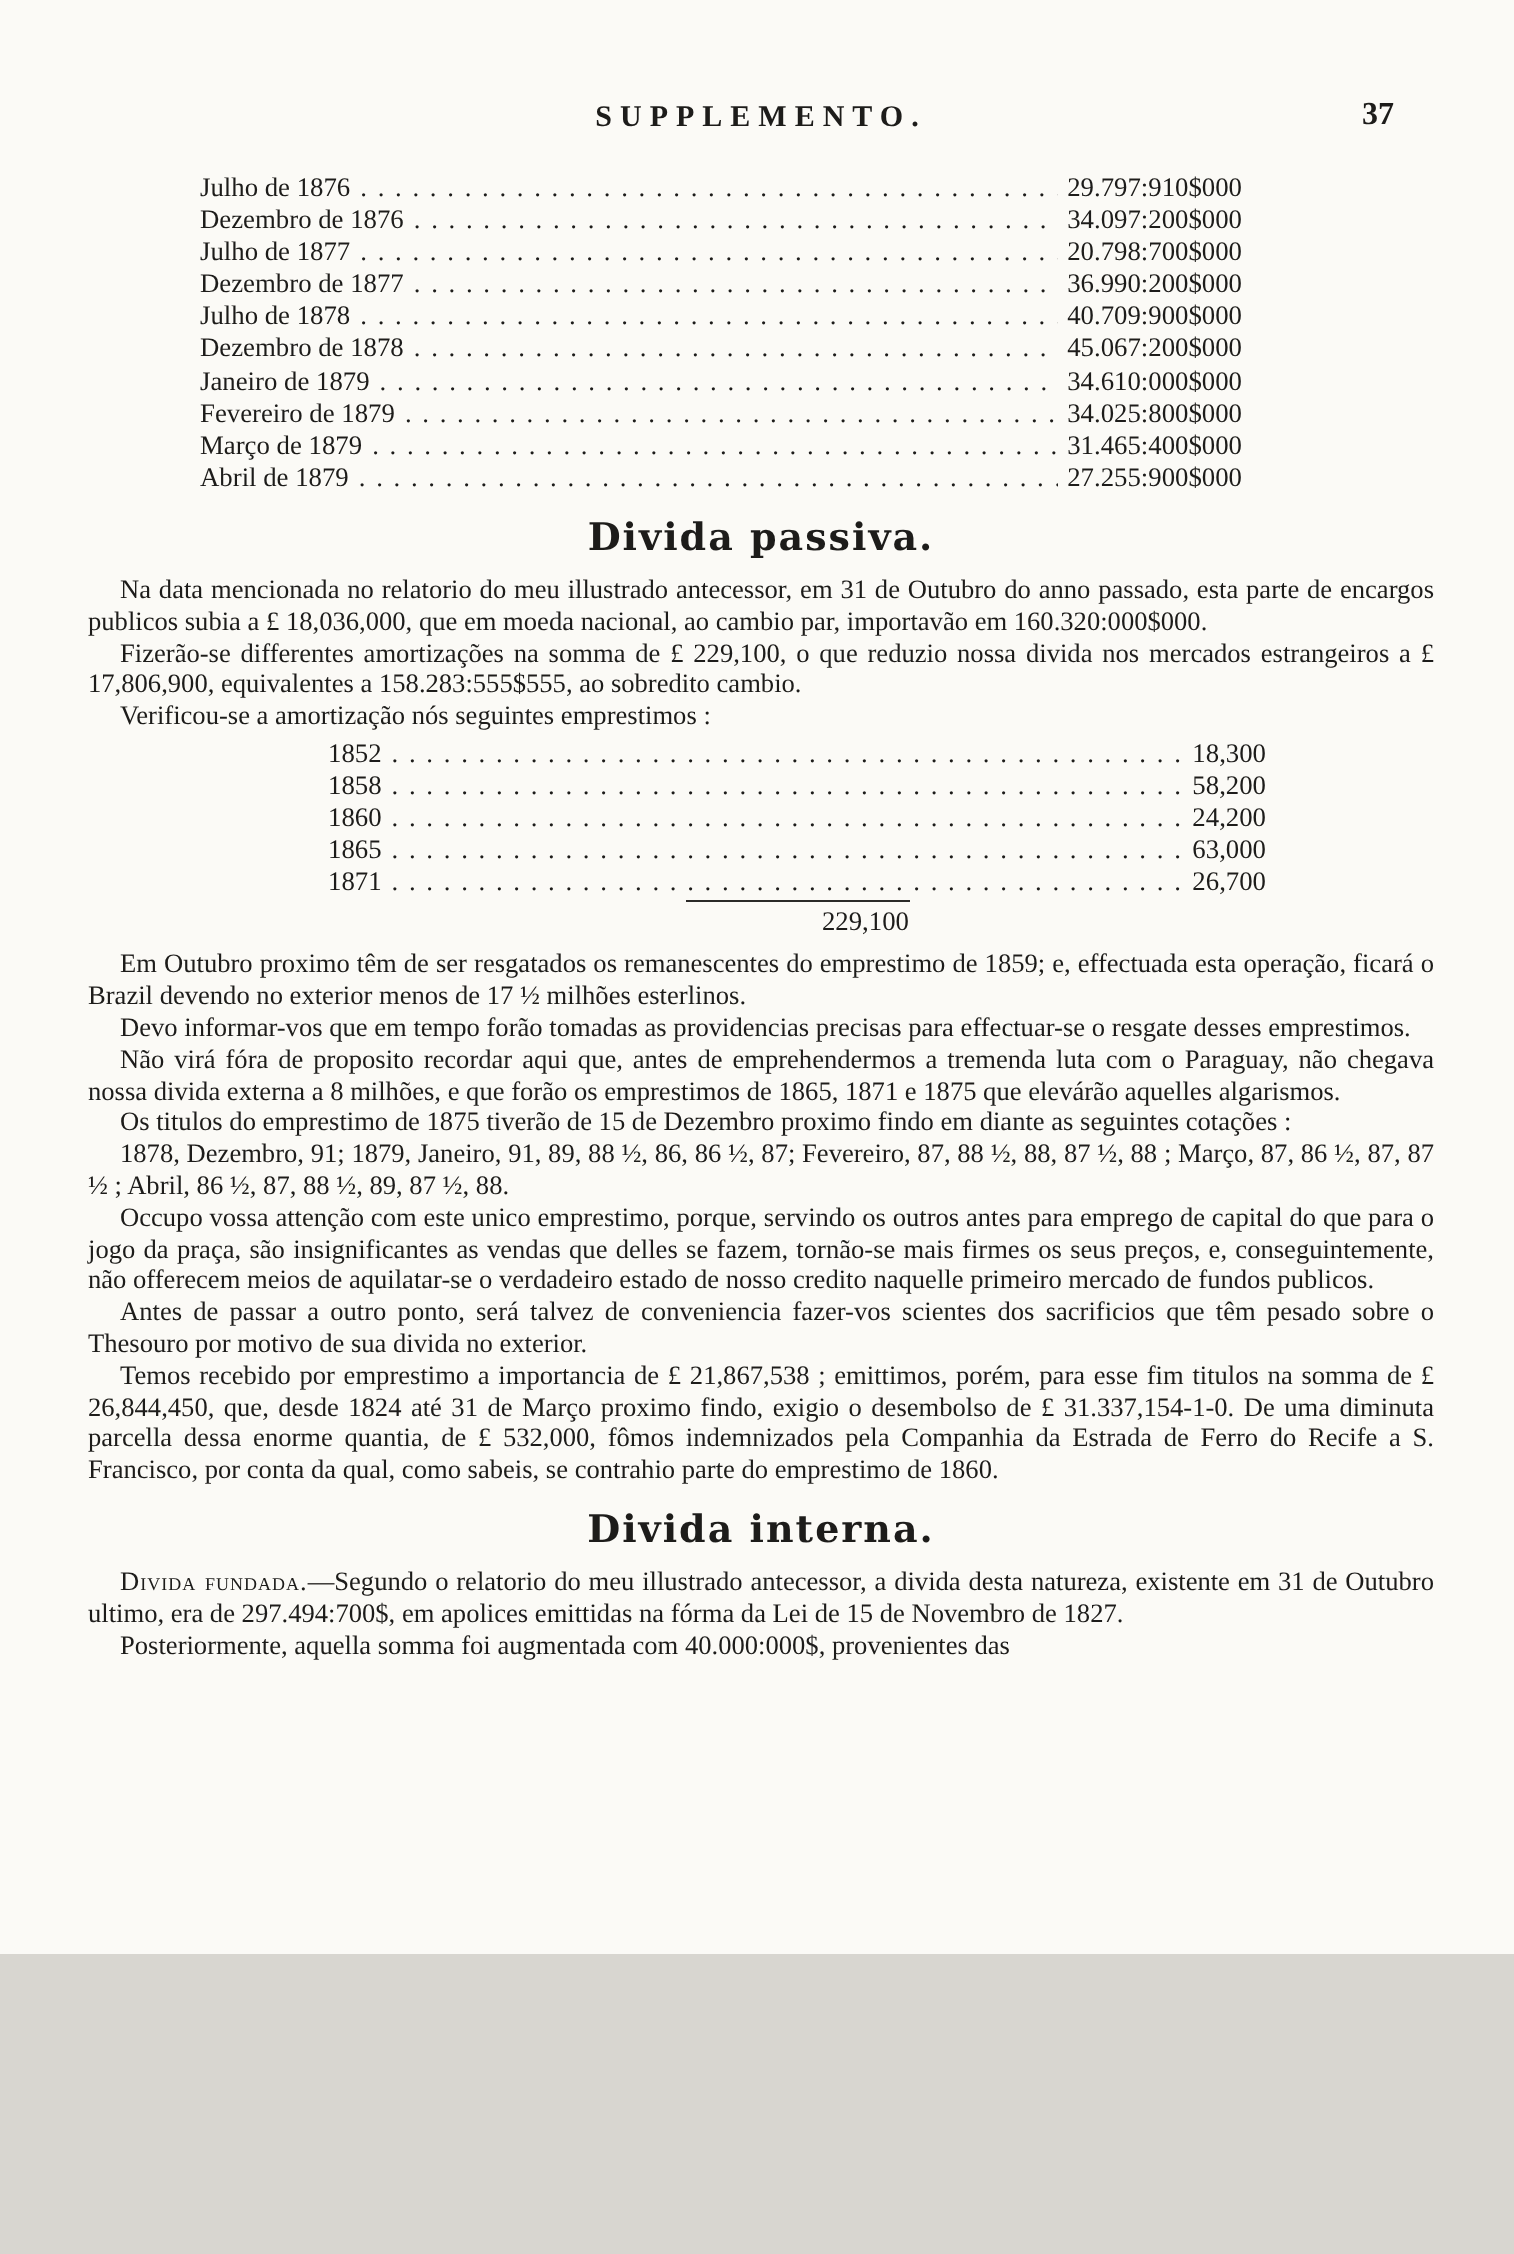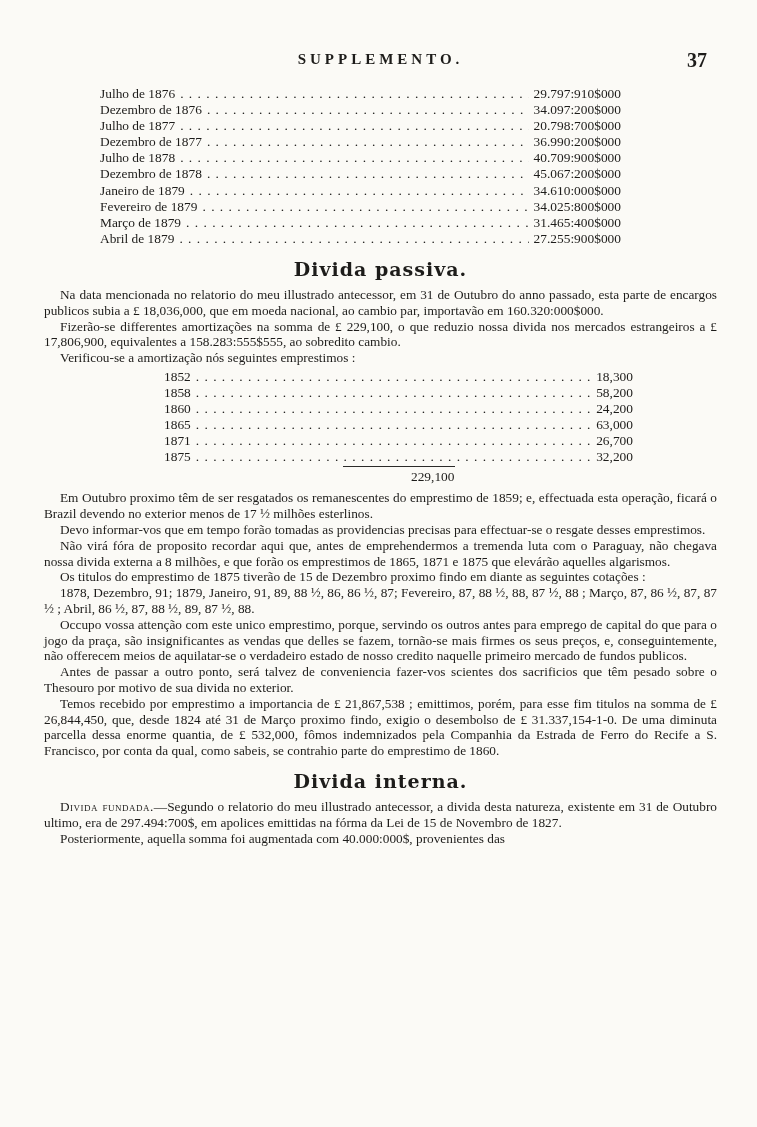--- a/index.html
+++ b/index.html
@@ -1,30 +1,30 @@
 <!DOCTYPE html>
 <html><head>
 <meta charset="utf-8">
 <style>
   * { margin: 0; padding: 0; box-sizing: border-box; }
   html, body { background: #d8d6d0; }
   .page {
     position: relative;
     width: 757px;
-    height: 1127px;
+    height: 977px;
     margin: 0 auto;
     background: #fbfaf6;
     color: #1d1c1a;
     font-family: "Liberation Serif", serif;
     padding: 50px 40px 0 44px;
     overflow: hidden;
   }
   .page-header { position: relative; text-align: center; margin-bottom: 16px; height: 20px; }
   .header-title { display: inline-block; font-weight: bold; font-size: 15px; letter-spacing: 4px; }
-  .page-number { position: absolute; right: 10px; top: -1px; font-weight: bold; font-size: 20px; }
+  .page-number { position: absolute; right: 20px; top: -1px; font-weight: bold; font-size: 16px; }
 
   .leader-row { display: flex; align-items: baseline; font-size: 13.4px; line-height: 16.1px; }
   .row-label { white-space: nowrap; }
   .row-value { white-space: nowrap; text-align: right; }
   .dots { flex: 1 1 auto; overflow: hidden; white-space: nowrap; margin: 0 5px; }
   .dots::after {
     content: ". . . . . . . . . . . . . . . . . . . . . . . . . . . . . . . . . . . . . . . . . . . . . . . . . . . . . . . . . . . . . . . . . . . . . . . . . . . . . . . . . . . . . . . .";
     letter-spacing: 1px;
   }
   .summary-table { margin: 0 96px 2px 56px; }
@@ -142,25 +142,20 @@
     <div class="leader-row">
         <span class="row-label">1865</span>
         <span class="dots"></span>
         <span class="row-value">63,000</span>
       </div>
     <div class="leader-row">
         <span class="row-label">1871</span>
         <span class="dots"></span>
         <span class="row-value">26,700</span>
       </div>
-    <div class="leader-row">
-        <span class="row-label">1875</span>
-        <span class="dots"></span>
-        <span class="row-value">32,200</span>
-      </div>
     <div class="total-row">
       <span class="total-value">229,100</span>
     </div>
   </section>
 
   <p class="para">Em Outubro proximo têm de ser resgatados os remanescentes do emprestimo de 1859; e, effectuada esta operação, ficará o Brazil devendo no exterior menos de 17 ½ milhões esterlinos.</p>
   <p class="para">Devo informar-vos que em tempo forão tomadas as providencias precisas para effectuar-se o resgate desses emprestimos.</p>
   <p class="para">Não virá fóra de proposito recordar aqui que, antes de emprehendermos a tremenda luta com o Paraguay, não chegava nossa divida externa a 8 milhões, e que forão os emprestimos de 1865, 1871 e 1875 que elevárão aquelles algarismos.</p>
   <p class="para">Os titulos do emprestimo de 1875 tiverão de 15 de Dezembro proximo findo em diante as seguintes cotações :</p>
   <p class="para">1878, Dezembro, 91; 1879, Janeiro, 91, 89, 88 ½, 86, 86 ½, 87; Fevereiro, 87, 88 ½, 88, 87 ½, 88 ; Março, 87, 86 ½, 87, 87 ½ ; Abril, 86 ½, 87, 88 ½, 89, 87 ½, 88.</p>

